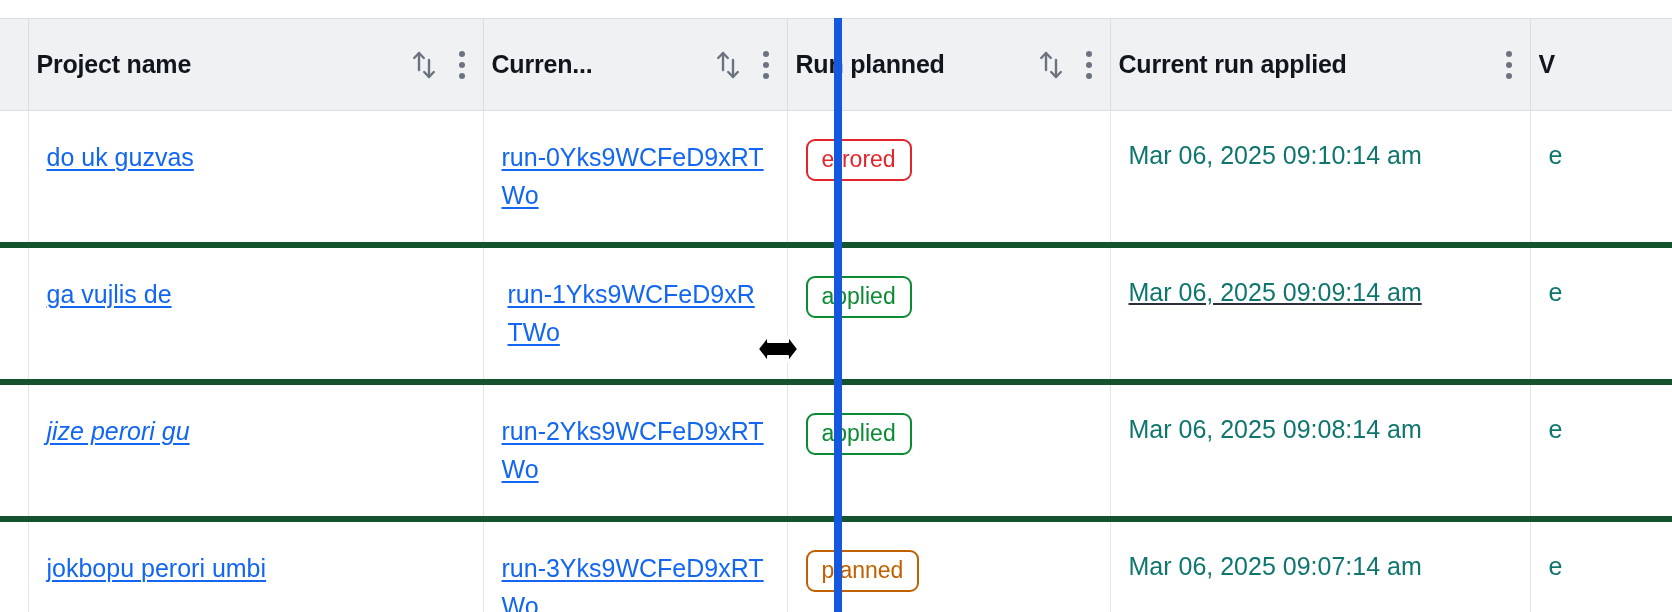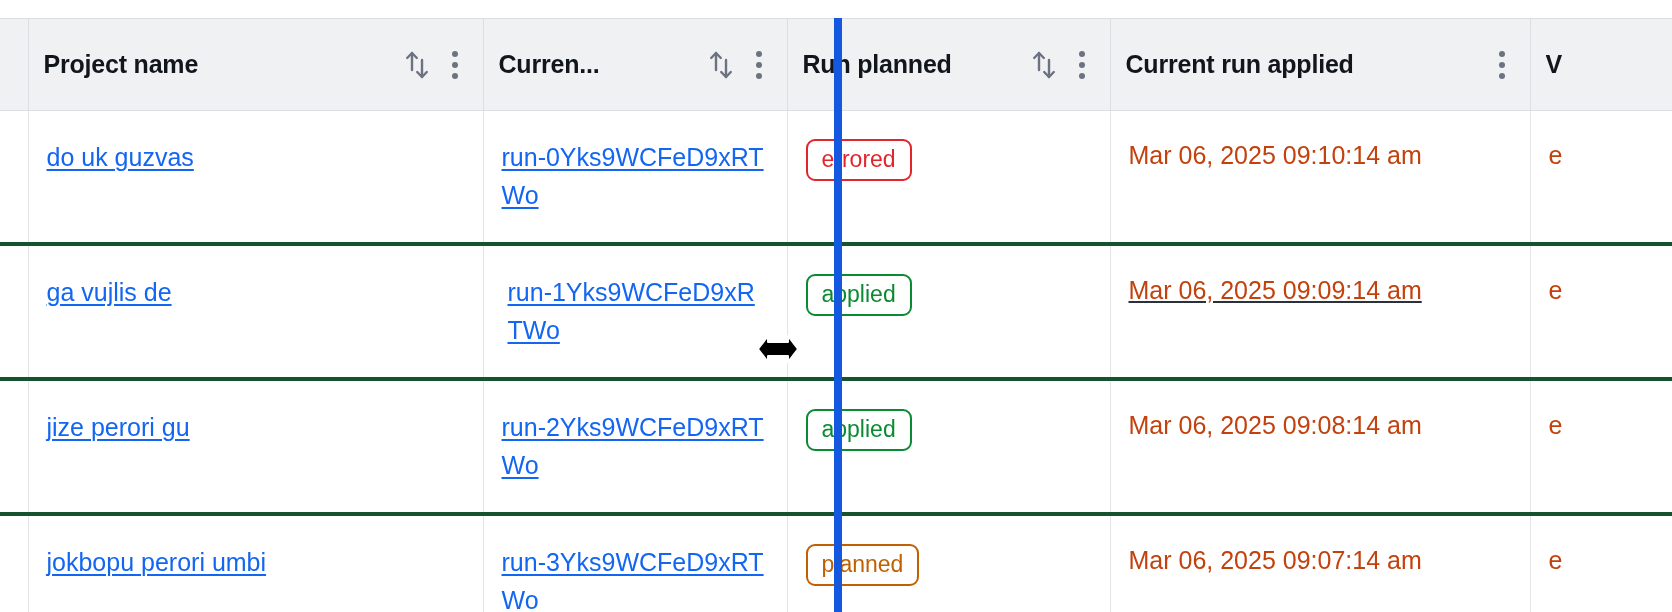--- a/index.html
+++ b/index.html
@@ -38,21 +38,21 @@
   }
 
   
   thead th {
     background: #f0f1f3;
     height: 92px;
     box-sizing: border-box;
     border-top: 1px solid #dcdee2;
     border-bottom: 1px solid #dcdee2;
     border-right: 1px solid #dcdee2;
-    padding: 0 15px;
+    padding: 0 8px;
     vertical-align: middle;
     font-weight: 700;
     font-size: 25px;
     color: #11151c;
     text-align: left;
     white-space: nowrap;
     overflow: hidden;
   }
   th.sel-col {
     padding: 0;
@@ -101,21 +101,21 @@
   .kebab i {
     display: block;
     width: 6px;
     height: 6px;
     border-radius: 50%;
     background: #6b7280;
   }
 
   
   tbody td {
-    border-bottom: 4px solid #14532d;
+    border-bottom: 6px solid #14532d;
     border-right: 1px solid #e3e5e9;
     padding: 28px 18px;
     vertical-align: top;
     font-size: 25px;
     color: #2b303a;
     background: #fff;
     box-sizing: border-box;
     overflow: hidden;
   }
   td.sel-col { padding: 0; }
@@ -124,21 +124,21 @@
   .cell-link {
     color: #1266f1;
     text-decoration: underline;
     text-underline-offset: 3px;
     text-decoration-thickness: 2px;
     cursor: pointer;
     font-size: 25px;
     line-height: 1.5;
     word-break: break-all;
   }
-  .ts { white-space: nowrap; font-size: 25px; line-height: 1.3; color: #c2410c; }
+  .ts { white-space: nowrap; font-size: 25px; line-height: 1.3; color: #0f766e; }
 
   
   .badge {
     display: inline-block;
     border: 2px solid currentColor;
     border-radius: 9px;
     padding: 7px 14px 8px;
     font-size: 23px;
     line-height: 1;
     font-weight: 400;
@@ -279,21 +279,21 @@
           <tr>
             <td class="sel-col" style="width: 28px;"></td>
             <td style="width: 455px;"><span class="cell-link">ga vujlis de</span></td>
             <td style="width: 304px; padding-left: 24px;"><span class="cell-link">run-1Yks9WCFeD9xRTWo</span></td>
             <td style="width: 323px;"><span class="badge applied">applied</span></td>
             <td style="width: 420px; text-decoration: underline;"><span class="ts">Mar 06, 2025 09:09:14 am</span></td>
             <td style="width: 170px;"><span class="ts">e</span></td>
           </tr>
           <tr>
             <td class="sel-col" style="width: 28px;"></td>
-            <td style="width: 455px;"><span class="cell-link">jize perori gu</span></td>
+            <td style="width: 455px; font-style: italic;"><span class="cell-link">jize perori gu</span></td>
             <td style="width: 304px; margin-left: 40px;"><span class="cell-link">run-2Yks9WCFeD9xRTWo</span></td>
             <td style="width: 323px;"><span class="badge applied">applied</span></td>
             <td style="width: 420px; margin-left: 40px;"><span class="ts">Mar 06, 2025 09:08:14 am</span></td>
             <td style="width: 170px;"><span class="ts">e</span></td>
           </tr>
           <tr>
             <td class="sel-col" style="width: 28px;"></td>
             <td style="width: 455px;"><span class="cell-link">jokbopu perori umbi</span></td>
             <td style="width: 304px;"><span class="cell-link">run-3Yks9WCFeD9xRTWo</span></td>
             <td style="width: 323px;"><span class="badge planned">planned</span></td>

